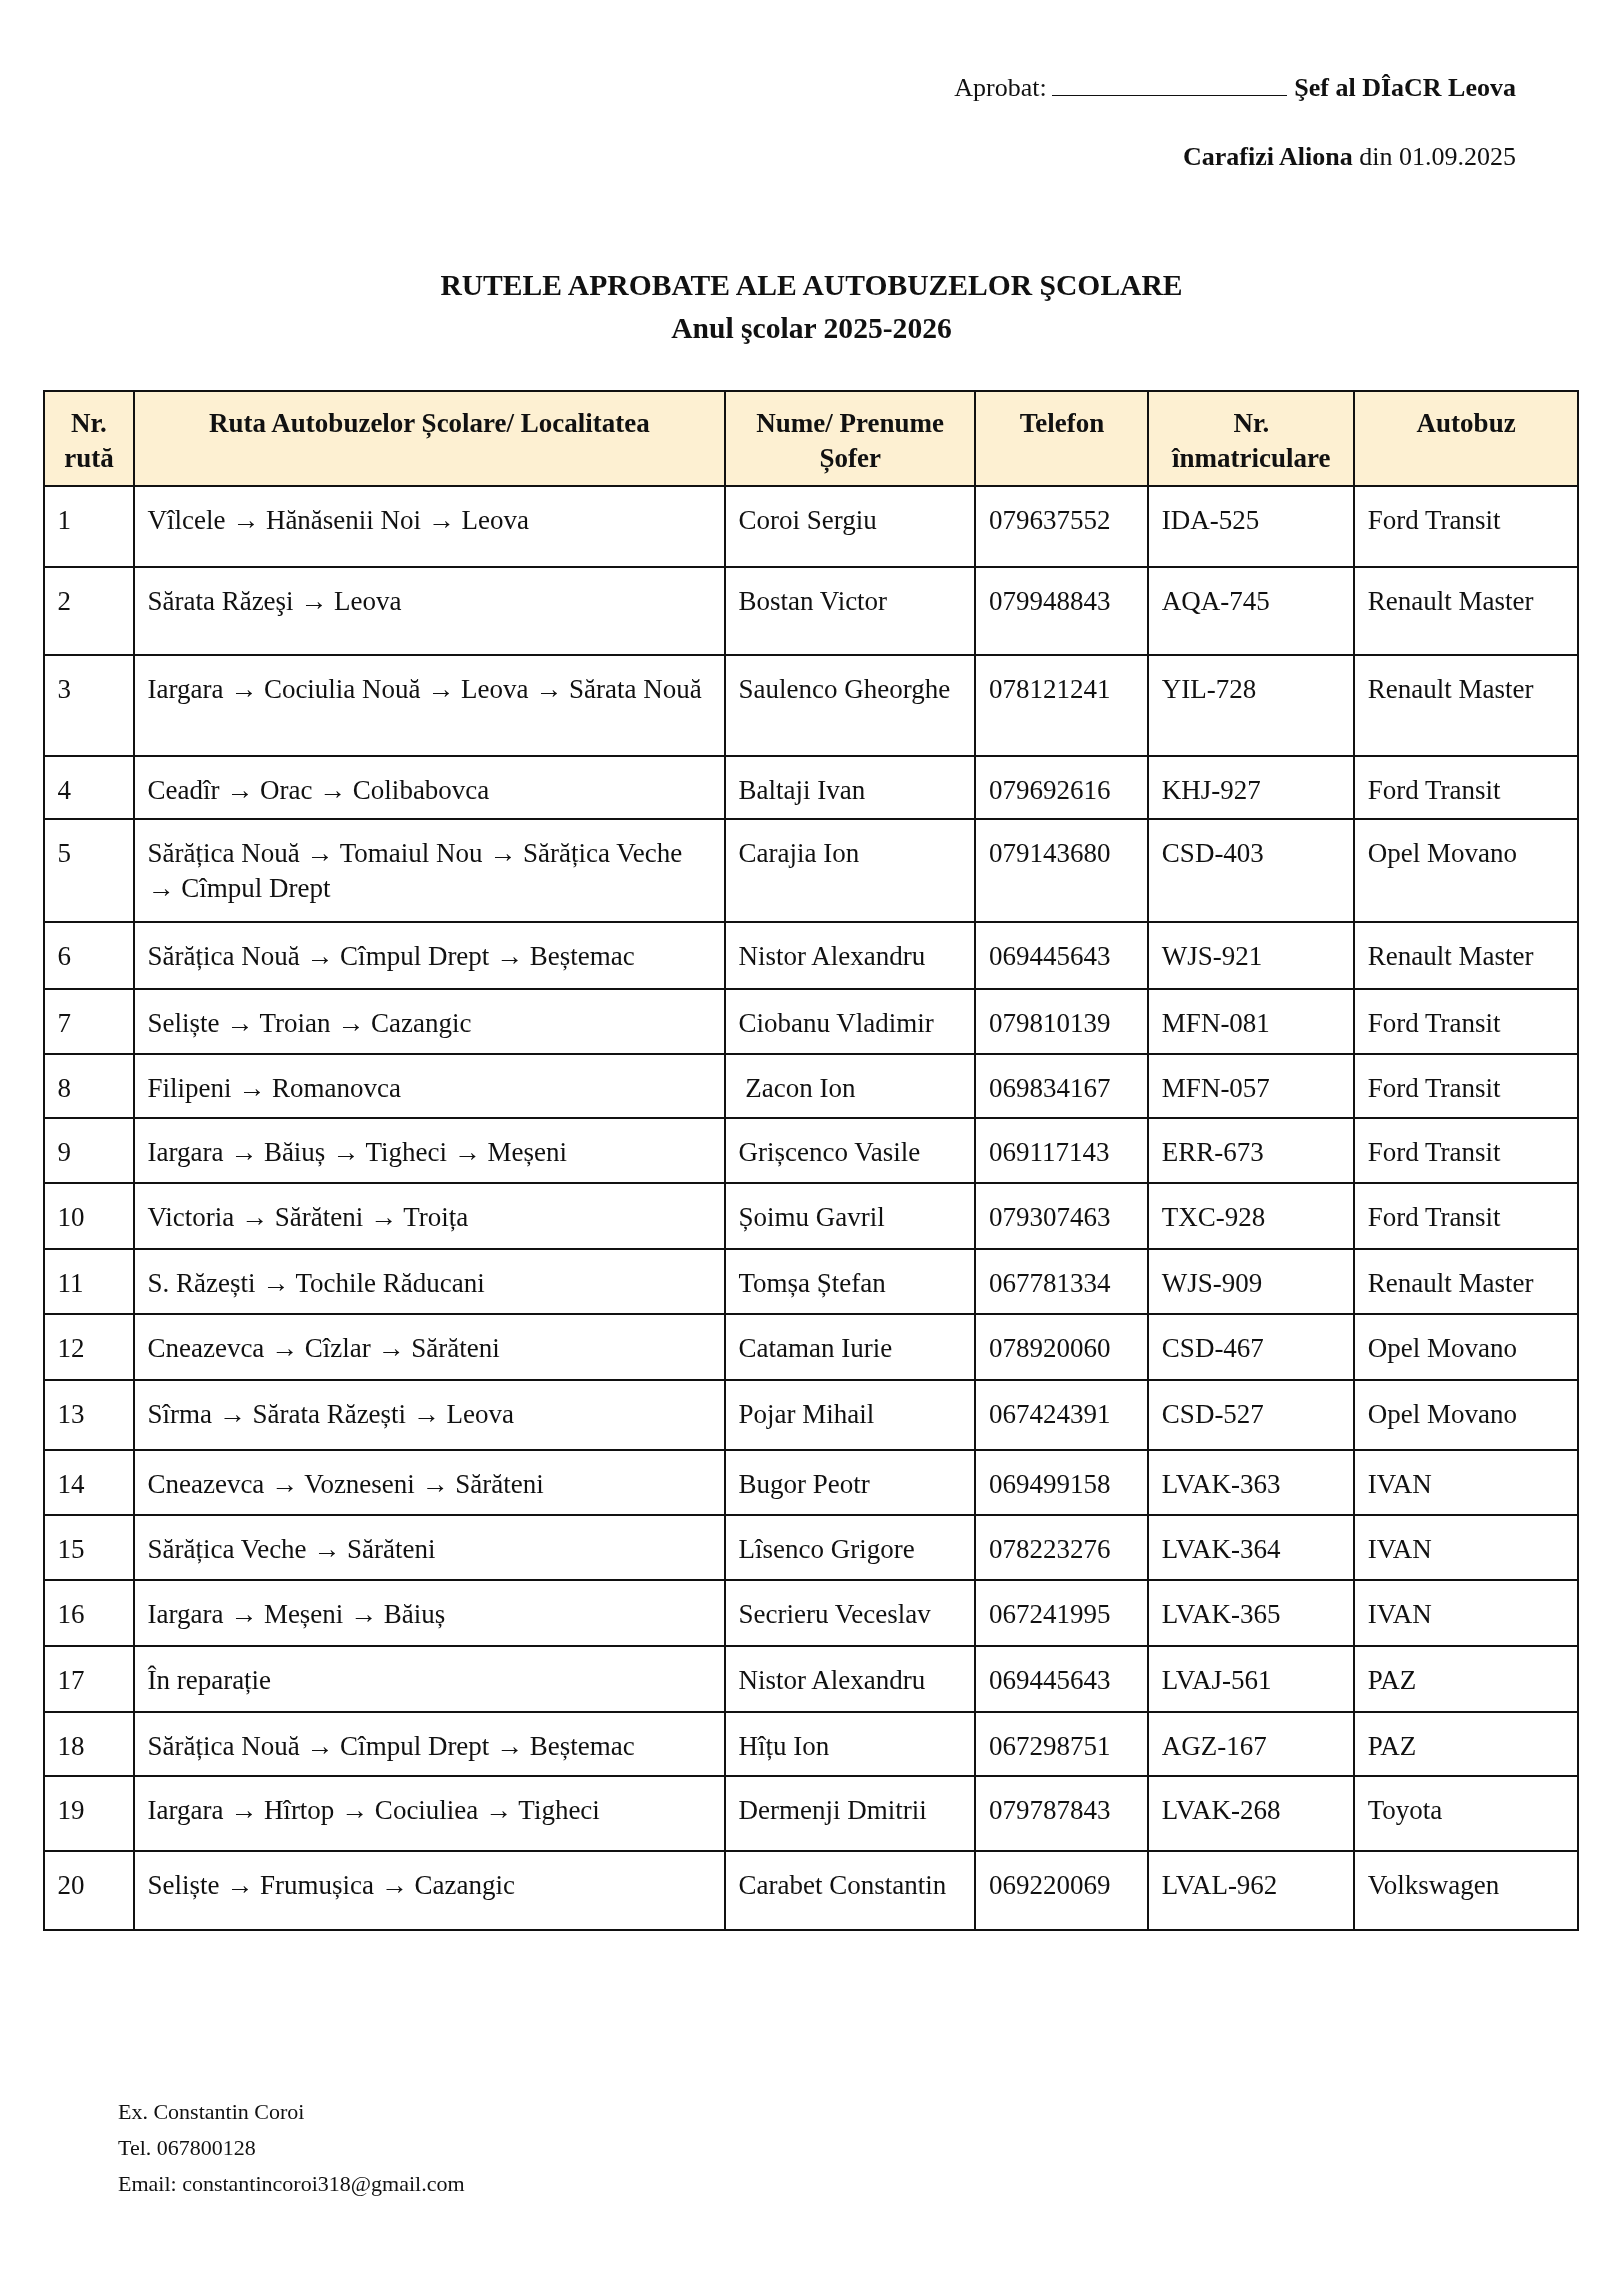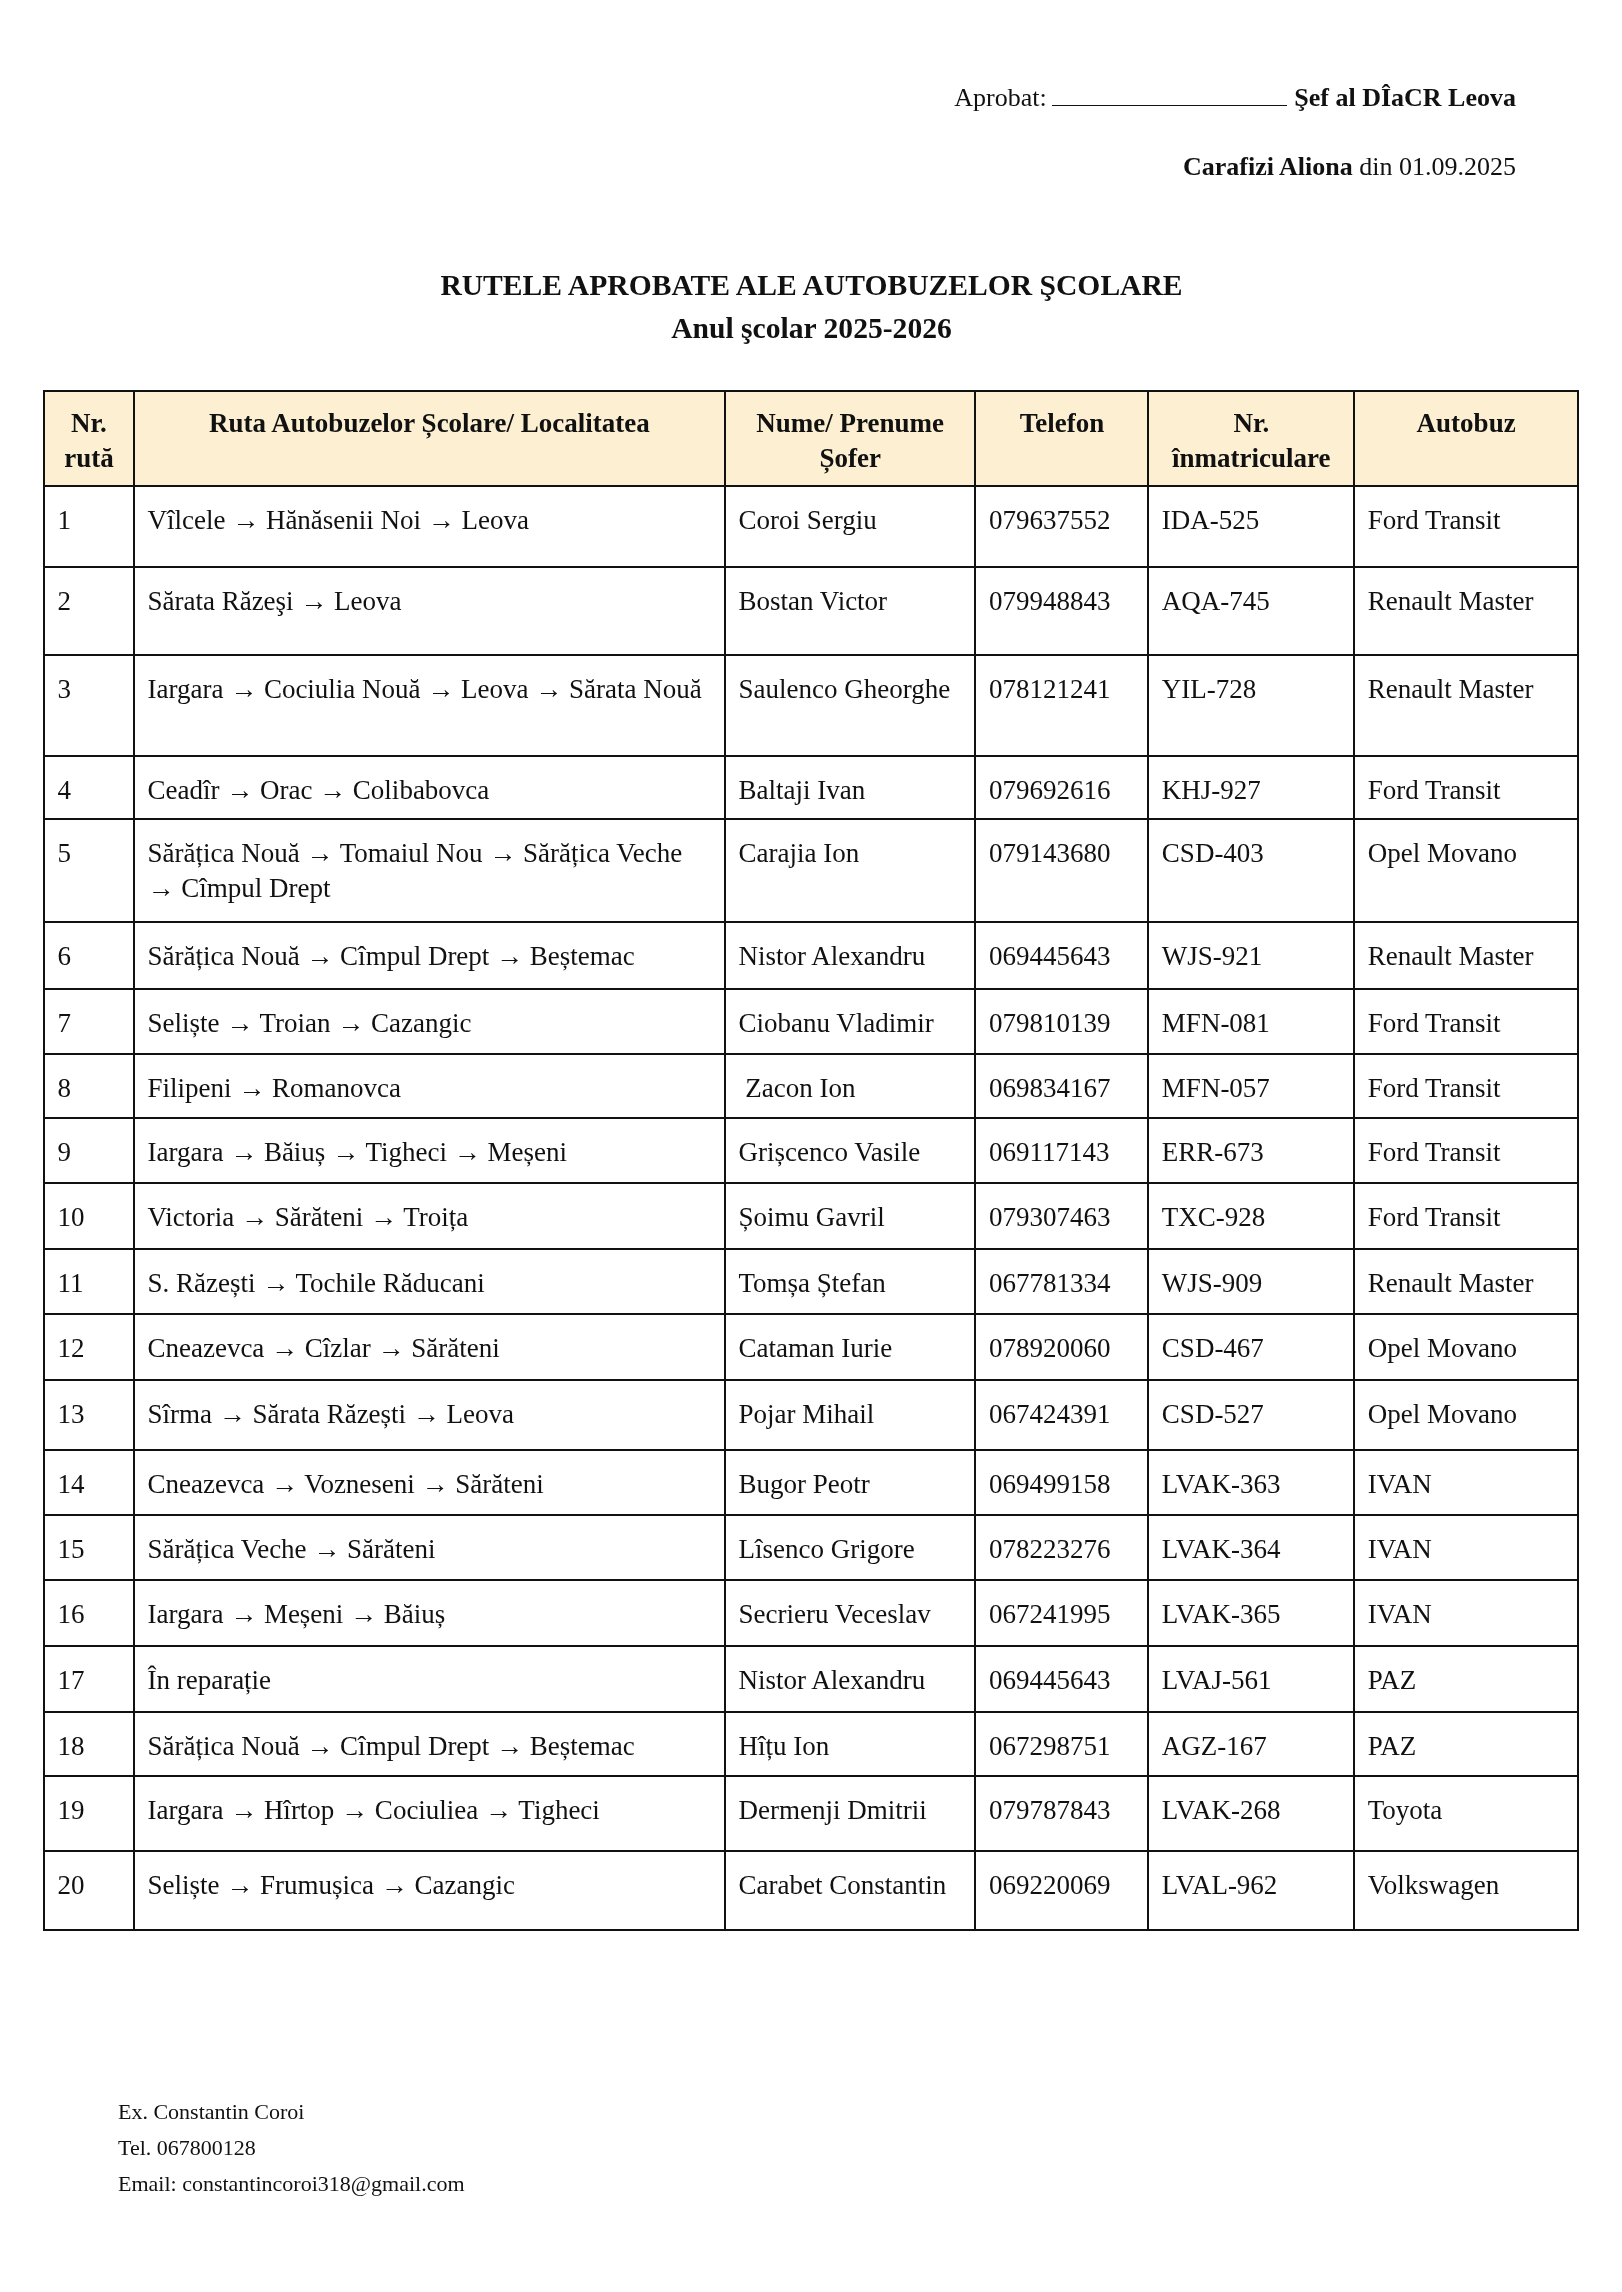--- a/index.html
+++ b/index.html
@@ -11,21 +11,21 @@
     width: 1623px;
     height: 2293px;
     position: relative;
     font-family: "Liberation Serif", "DejaVu Serif", serif;
     color: #111111;
     overflow: hidden;
   }
   .approval {
     position: absolute;
     right: 107px;
-    top: 80px;
+    top: 70px;
     font-size: 26px;
     line-height: 36px;
     text-align: right;
   }
   .approval .line1 { white-space: nowrap; }
   .approval .line2 { margin-top: 33px; white-space: nowrap; }
   .approval .blank {
     display: inline-block;
     width: 235px;
     border-bottom: 1.8px solid #111;

